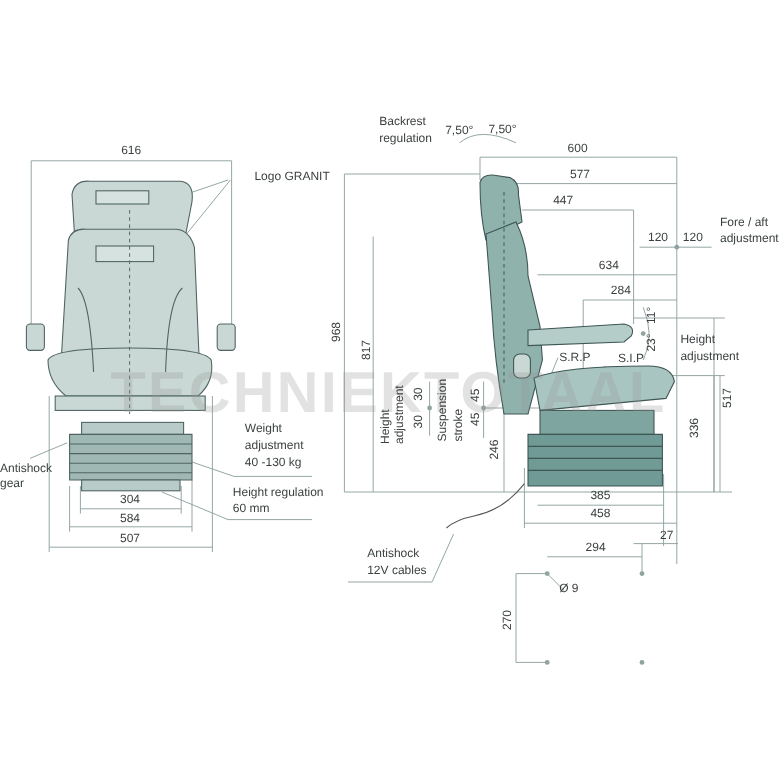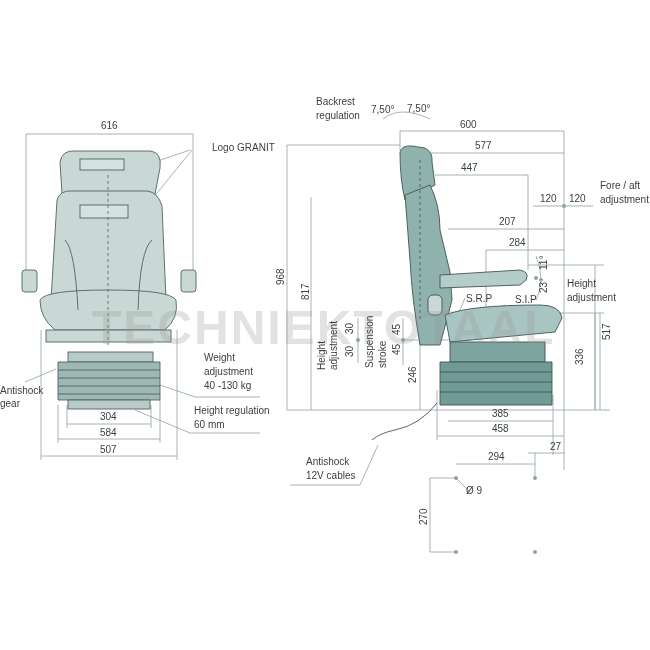--- a/index.html
+++ b/index.html
@@ -141,24 +141,24 @@
 <div class="lbl" style="left:194px;top:405px">Height regulation</div>
 <div class="lbl" style="left:194px;top:419px">60 mm</div>
 <div class="dim" style="left:100px;top:411px">304</div>
 <div class="dim" style="left:100px;top:427px">584</div>
 <div class="dim" style="left:100px;top:444px">507</div>
 
 <div class="lbl" style="left:316px;top:96px">Backrest</div>
 <div class="lbl" style="left:316px;top:110px">regulation</div>
 <div class="dim" style="left:371px;top:104px">7,50°</div>
 <div class="dim" style="left:407px;top:103px">7,50°</div>
-<div class="dim" style="left:460px;top:119px">600</div>
+<div class="dim" style="left:473px;top:119px">600</div>
 <div class="dim" style="left:475px;top:140px">577</div>
 <div class="dim" style="left:461px;top:162px">447</div>
-<div class="dim" style="left:499px;top:216px">207</div>
+<div class="dim" style="left:499px;top:216px">634</div>
 <div class="dim" style="left:509px;top:237px">284</div>
 <div class="dim" style="left:540px;top:193px">120</div>
 <div class="dim" style="left:569px;top:193px">120</div>
 <div class="lbl" style="left:600px;top:180px">Fore / aft</div>
 <div class="lbl" style="left:600px;top:194px">adjustment</div>
 <div class="dim vert" style="left:538px;top:293px">23°</div>
 <div class="dim vert" style="left:538px;top:270px">11°</div>
 <div class="lbl" style="left:567px;top:278px">Height</div>
 <div class="lbl" style="left:567px;top:292px">adjustment</div>
 <div class="dim" style="left:466px;top:293px">S.R.P</div>

